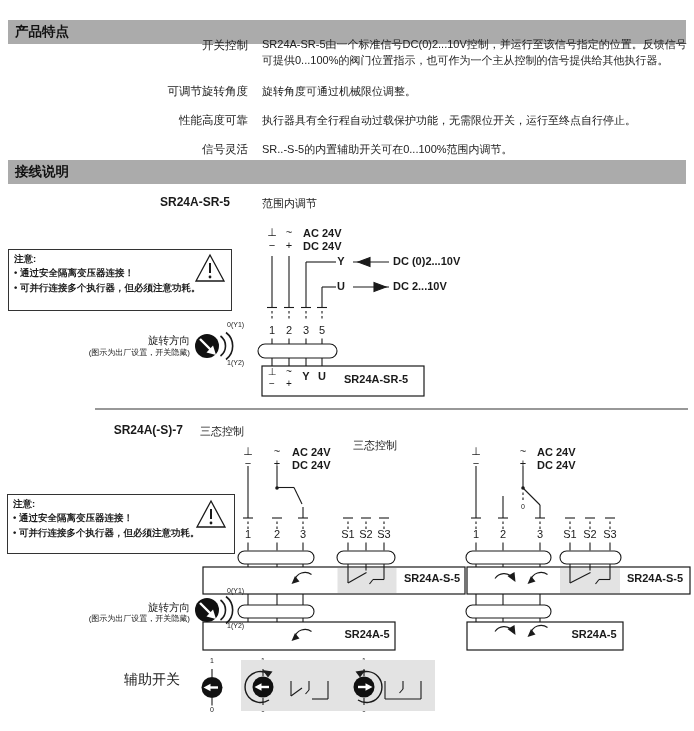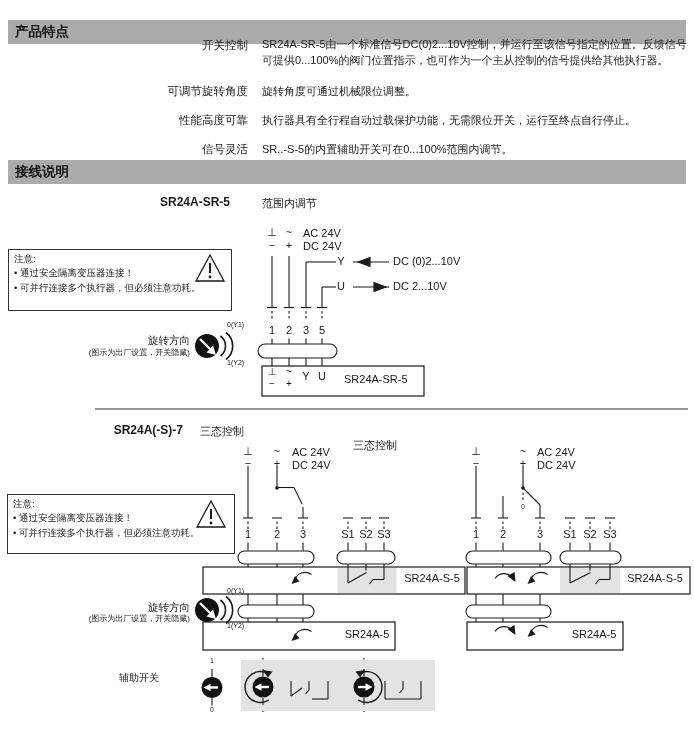--- a/index.html
+++ b/index.html
@@ -1,31 +1,31 @@
 <!DOCTYPE html>
 <html><head>
 <meta charset="utf-8">
 <style>
   html,body{margin:0;padding:0;background:#fff;width:694px;height:731px;overflow:hidden;
     font-family:"Liberation Sans","DejaVu Sans",sans-serif;color:#1a1a1a;}
   .abs{position:absolute;white-space:nowrap;}
   .c{transform:translateX(-50%);}
-  .b{font-weight:normal;}
+  .b{font-weight:bold;}
   .lbl{font-size:11px;}
   .s10{font-size:10px;}
   .s7{font-size:7px;}
   .s8b{font-size:8px;font-weight:bold;}
   .s10b{font-size:10px;font-weight:bold;}
   .gray{color:#9a9a9a;}
   .bar{position:absolute;left:8px;width:678px;height:24px;background:#ababab;color:#111;
     font-size:13.5px;font-weight:bold;line-height:24px;padding-left:7px;box-sizing:border-box;}
   .flab{position:absolute;left:0;width:248px;text-align:right;font-size:11.5px;color:#222;}
   .ftxt{position:absolute;left:262px;width:434px;font-size:11px;line-height:15.5px;color:#222;white-space:normal;}
   .notebox{position:absolute;border:1px solid #333;background:#fff;font-size:9.5px;}
-  .notebox span{position:absolute;white-space:nowrap;}
+  .notebox span{position:absolute;white-space:nowrap;font-weight:bold;}
   .model{font-size:12px;font-weight:bold;}
   .mode{font-size:11px;}
   svg{position:absolute;left:0;top:0;pointer-events:none;}
 </style>
 </head>
 <body>
 
 <div class="bar" style="top:20px"><span>产品特点</span></div>
 <div class="bar" style="top:160px"><span>接线说明</span></div>
 
@@ -115,21 +115,21 @@
 <span class="abs c lbl" style="left:610px;top:528px">S3</span>
 <span class="abs c s8b" style="left:590px;top:583px">0...100%</span>
 <span class="abs c lbl b" style="left:655px;top:572px">SR24A-S-5</span>
 <span class="abs c lbl b" style="left:594px;top:628px">SR24A-5</span>
 
 <span class="abs" style="left:90px;top:601px;width:100px;text-align:right;font-size:10.5px">旋转方向</span>
 <span class="abs" style="left:58px;top:613px;width:132px;text-align:right;font-size:8px">(图示为出厂设置，开关隐藏)</span>
 <span class="abs s7" style="left:227px;top:587px">0(Y1)</span>
 <span class="abs s7" style="left:227px;top:622px">1(Y2)</span>
 
-<span class="abs" style="left:98px;top:671px;width:82px;text-align:center;font-size:10px">辅助开关</span>
+<span class="abs" style="left:98px;top:671px;width:82px;text-align:right;font-size:14px">辅助开关</span>
 <span class="abs c s7" style="left:212px;top:657px">1</span>
 <span class="abs c s7" style="left:212px;top:706px">0</span>
 <span class="abs c s7" style="left:263px;top:657px">1</span>
 <span class="abs c s7" style="left:263px;top:706px">0</span>
 <span class="abs c s7" style="left:364px;top:657px">1</span>
 <span class="abs c s7" style="left:364px;top:706px">0</span>
 <span class="abs c s10b" style="left:291px;top:666px">S1</span>
 <span class="abs c s10b" style="left:309px;top:666px">S2</span>
 <span class="abs c s10b gray" style="left:328px;top:666px">S3</span>
 <span class="abs c s10b" style="left:385px;top:666px">S1</span>

